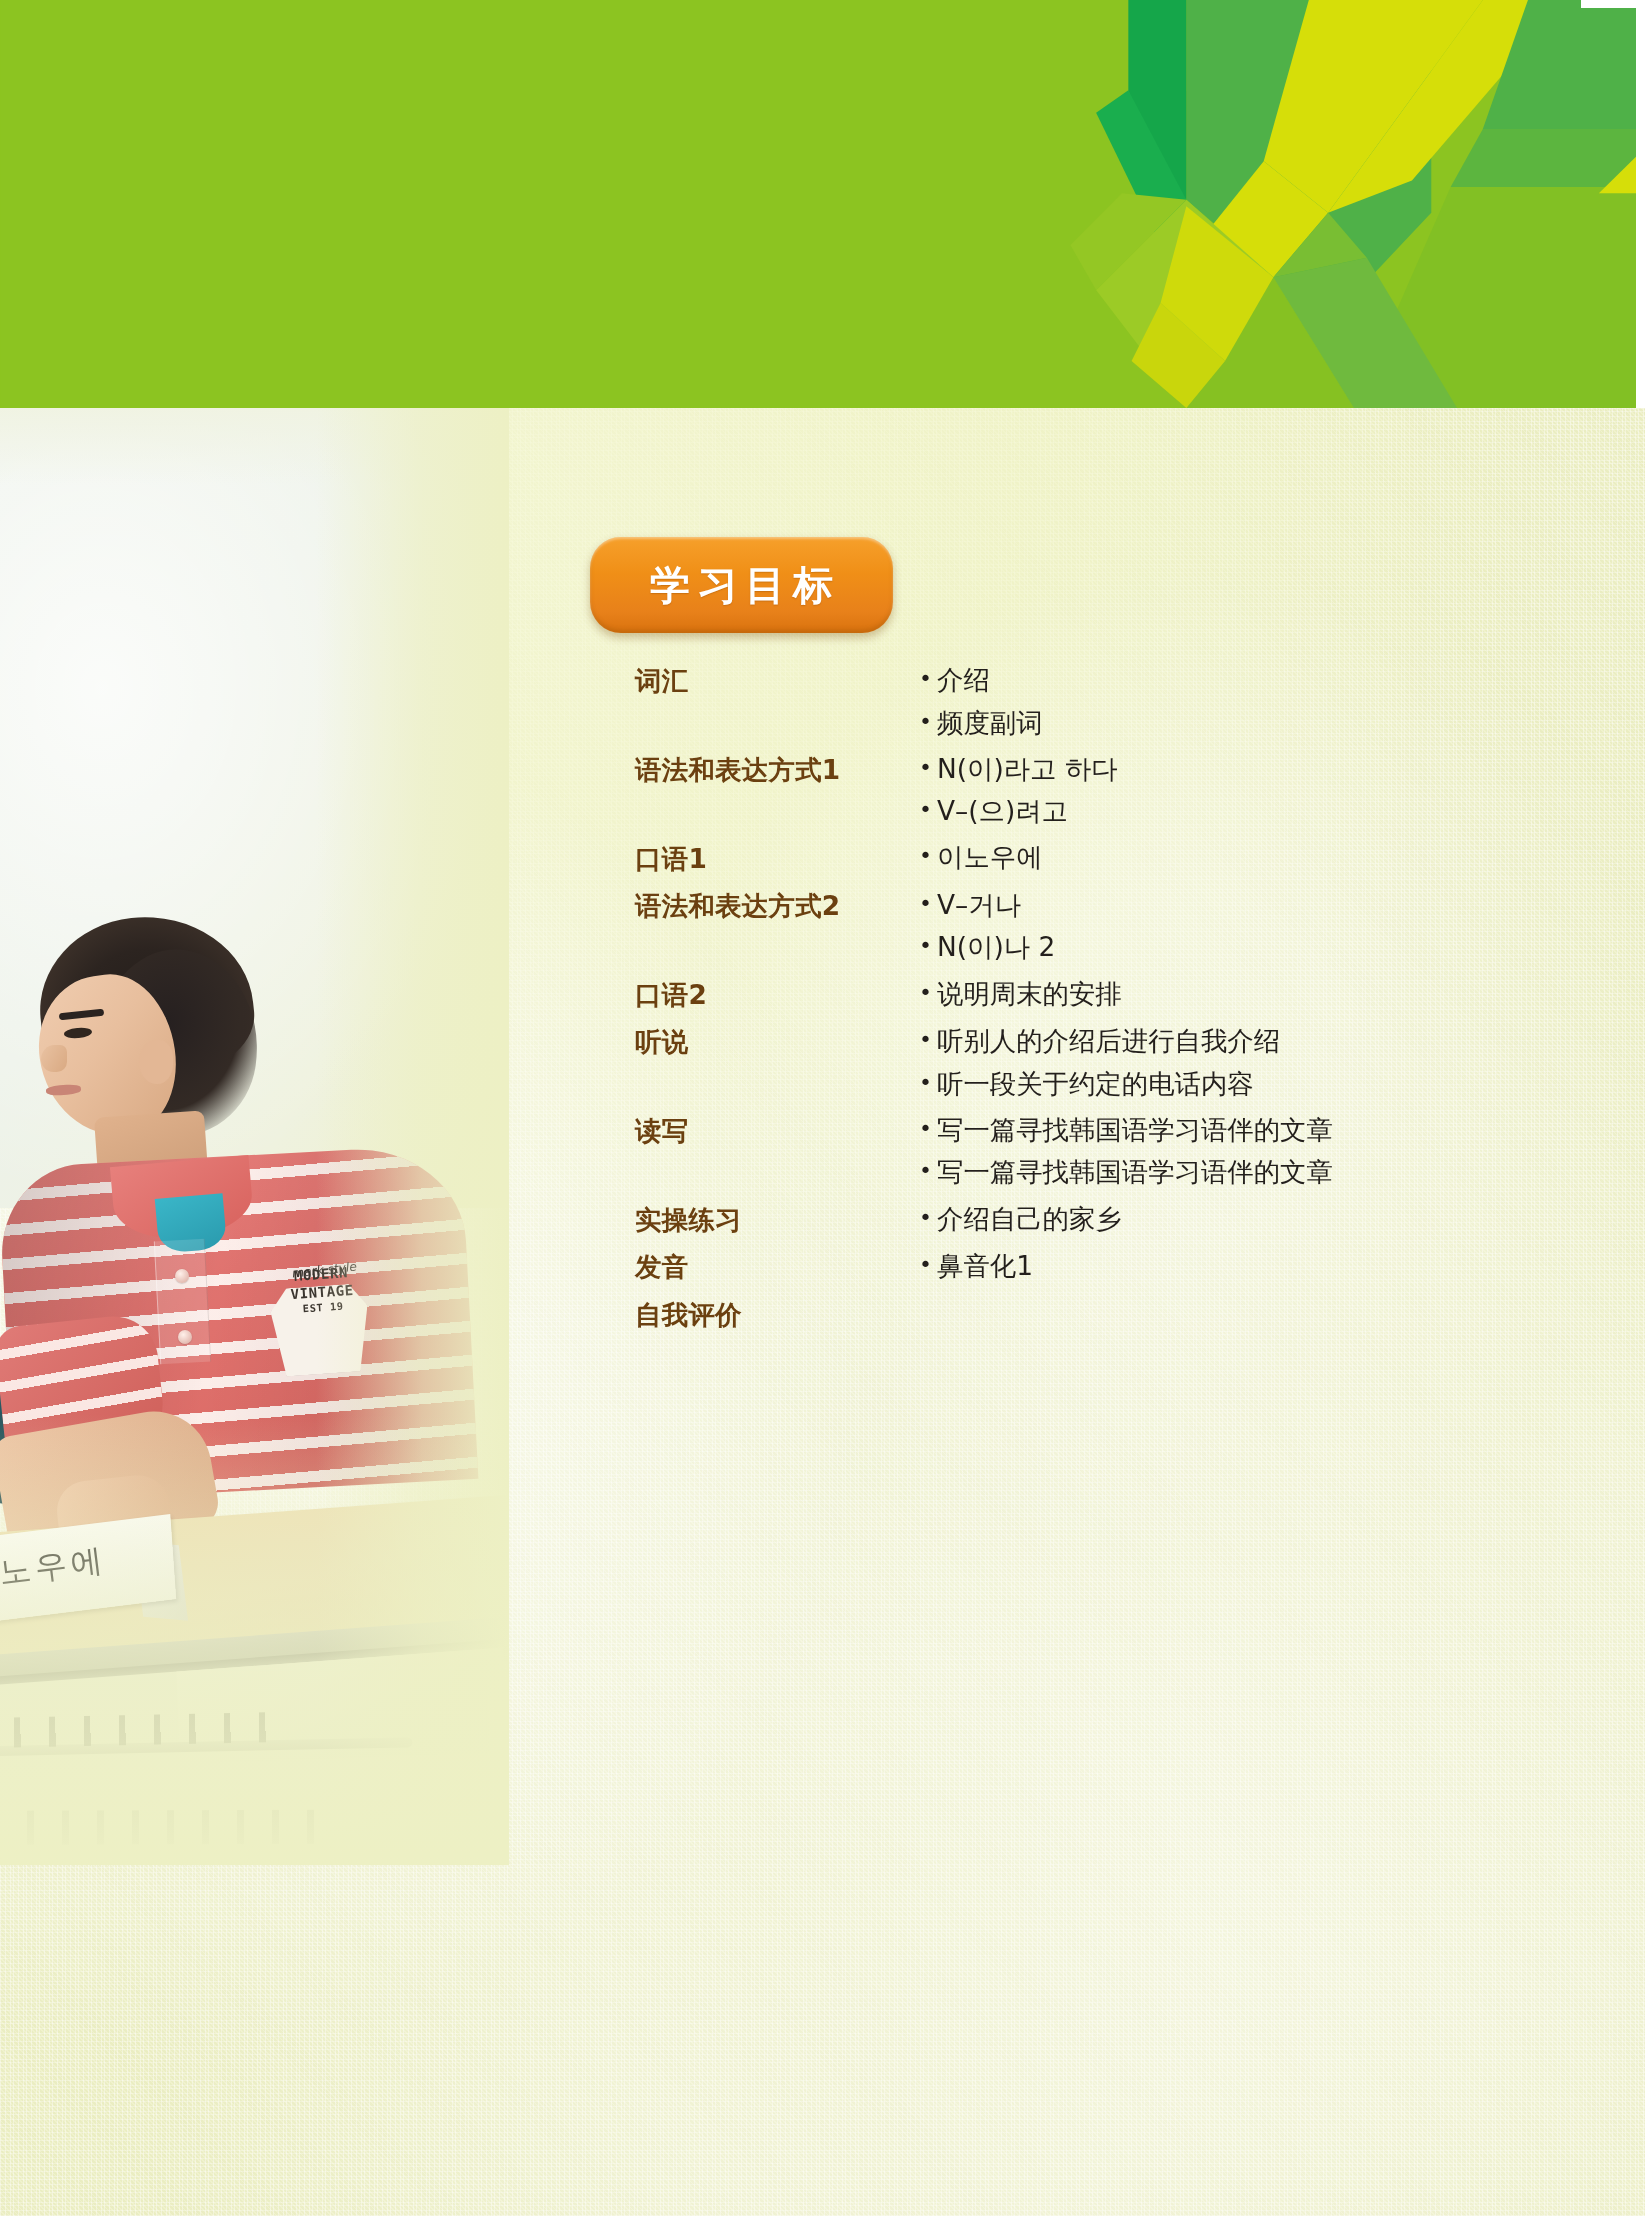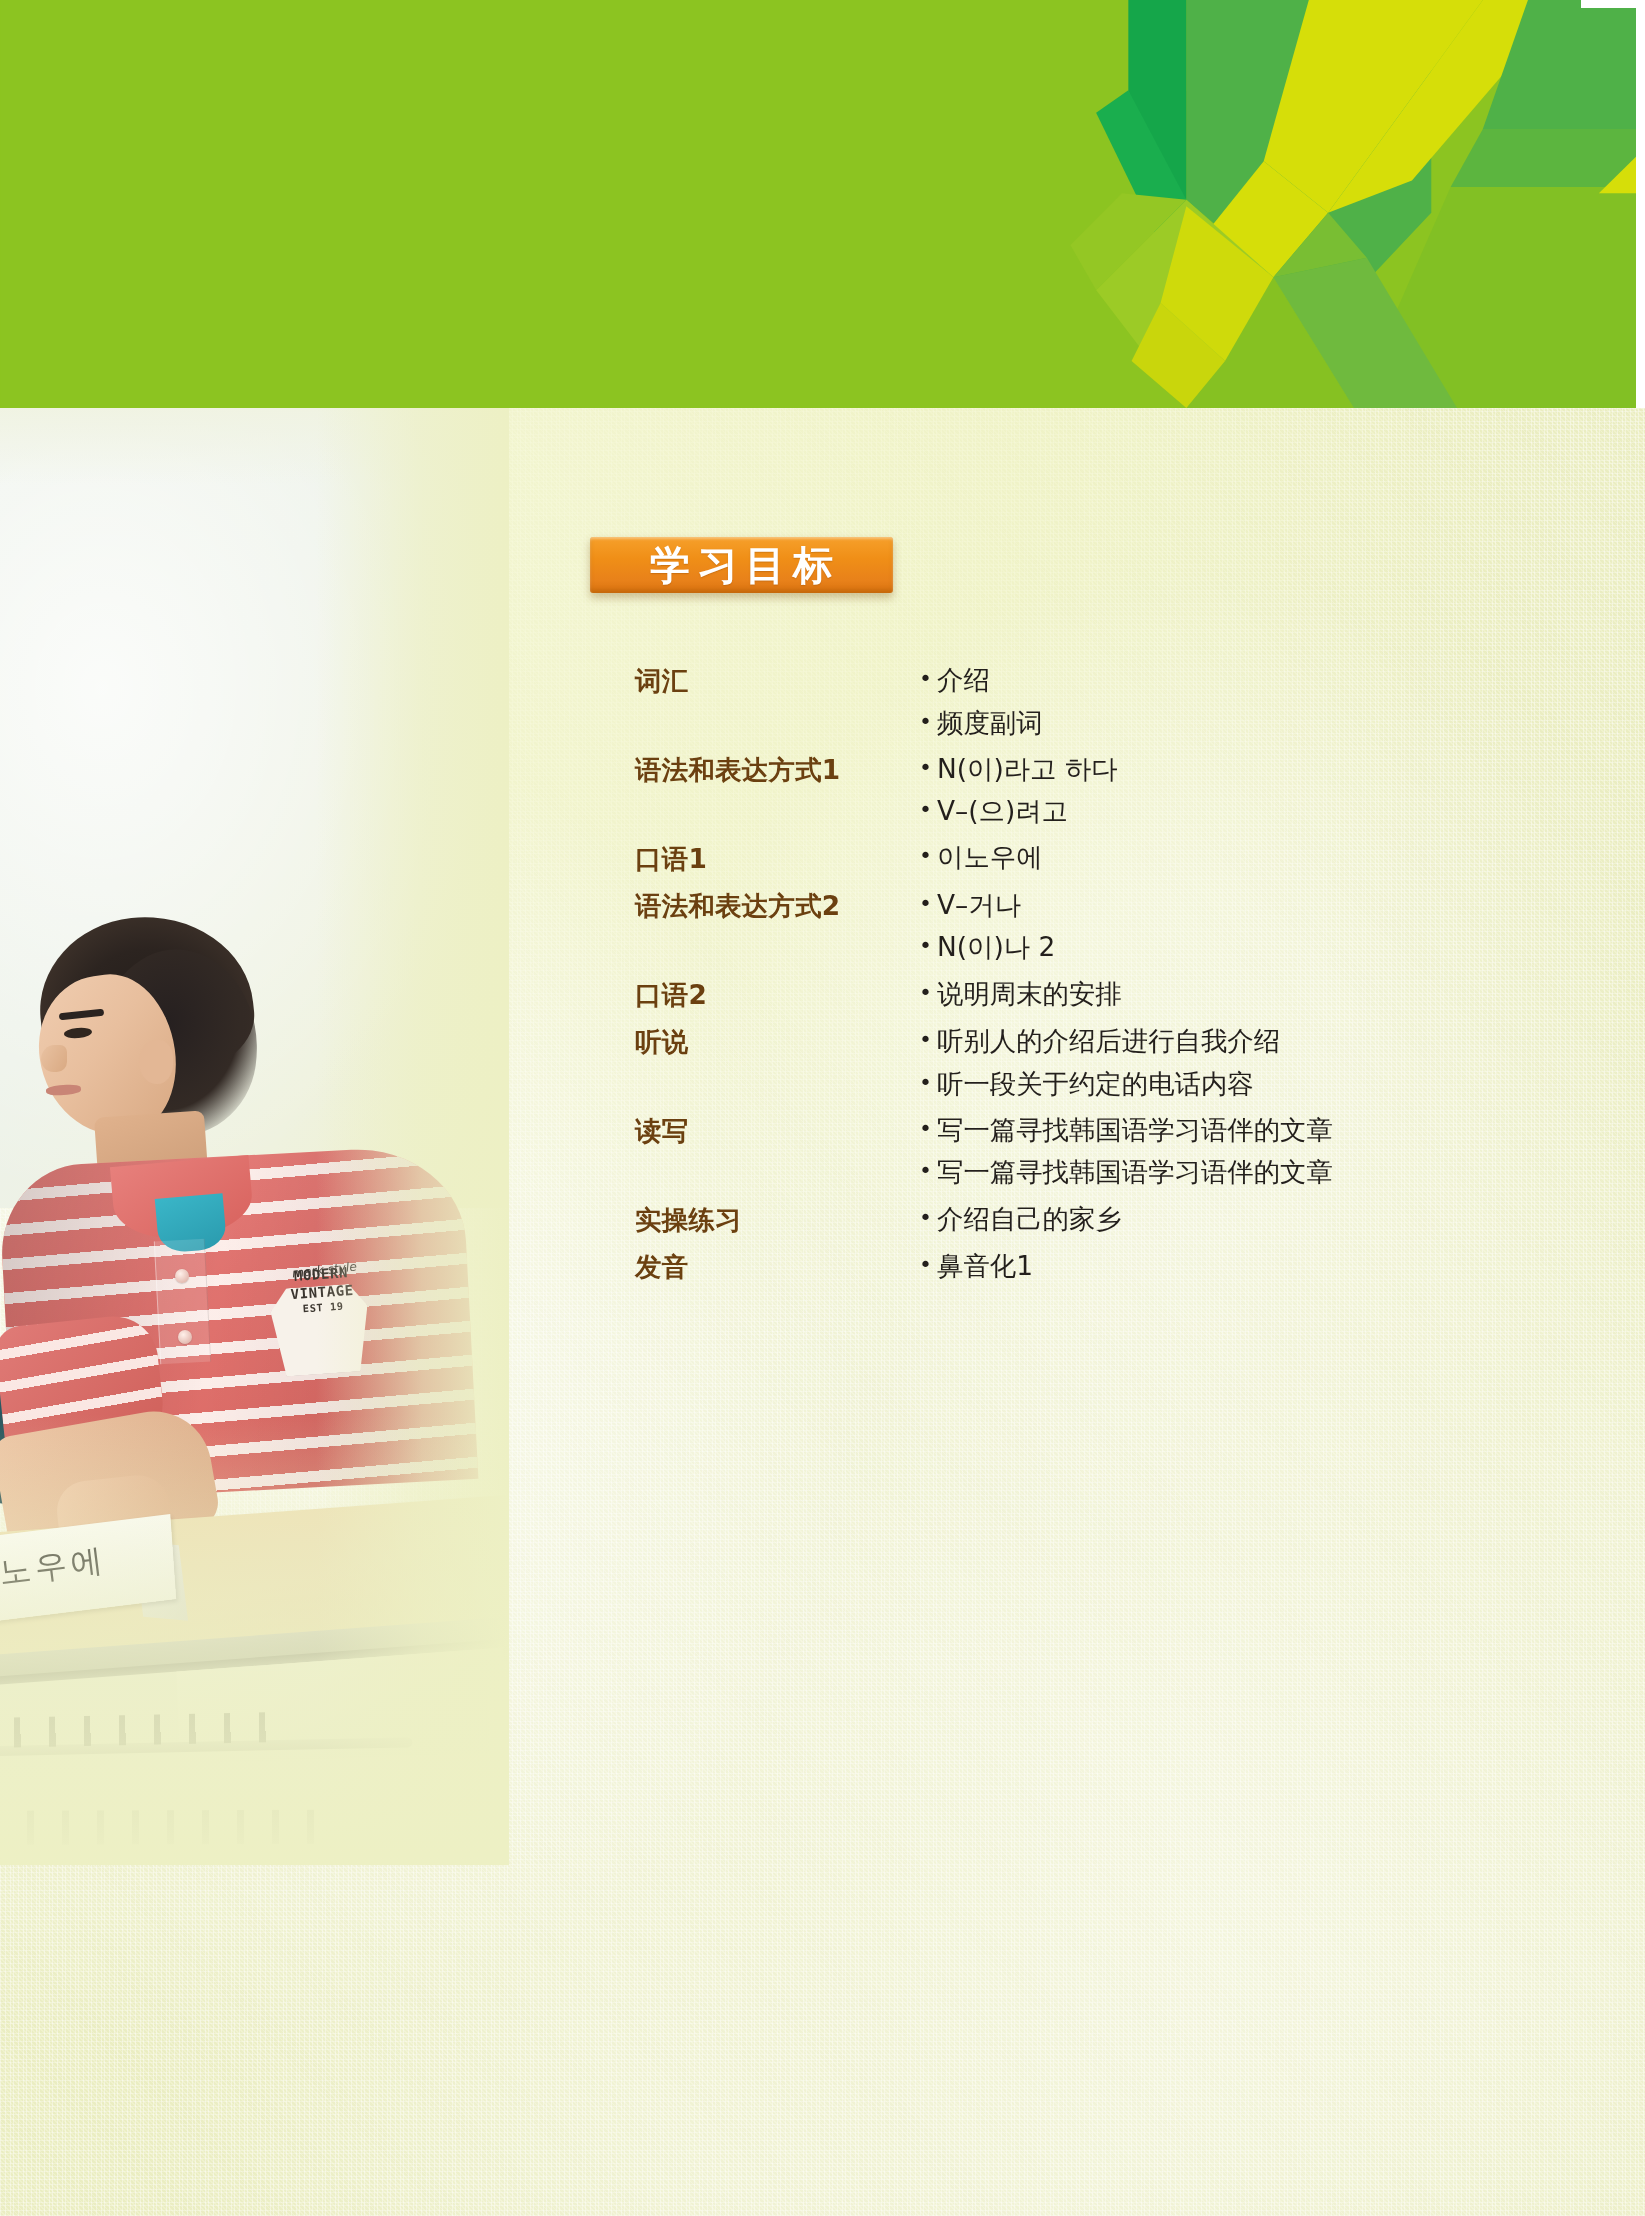--- a/index.html
+++ b/index.html
@@ -290,22 +290,22 @@
     background:linear-gradient(180deg, rgba(237,240,196,0) 0%, rgba(237,240,196,.72) 55%, rgba(237,240,196,1) 100%);
   }
   .photo-fade-t{
     position:absolute; left:0; top:0; width:509px; height:77px;
     background:linear-gradient(180deg, rgba(240,243,226,.95), rgba(240,243,226,0));
   }
 
   
   .title-badge{
     position:absolute; left:590px; top:537px;
-    width:303px; height:56px;
-    border-radius:3px;
+    width:303px; height:96px;
+    border-radius:31px;
     background:linear-gradient(180deg,#F6A02B 0%,#F08F17 38%,#E8811A 78%,#D9720E 100%);
     box-shadow:0 4.5px 8.4px rgba(120,70,0,.30), inset 0 1.9px 2.6px rgba(255,255,255,.38), inset 0 -3.2px 4.5px rgba(150,80,0,.30);
     display:flex; align-items:center; justify-content:center;
   }
   .title-badge span{
     color:#ffffff;
     font-size:40px;
     font-weight:bold;
     letter-spacing:7.7px;
     text-indent:7.7px;
@@ -547,16 +547,20 @@
       </div>
       <div class="goal-row">
         <div class="goal-label">发音</div>
         <div class="goal-items">
           <div class="goal-item">
             <span class="bullet">•</span>
             <span>鼻音化1</span>
           </div>
         </div>
       </div>
+      <div class="goal-row">
+        <div class="goal-label">自我评价</div>
+        <div class="goal-items"></div>
+      </div>
     </div>
 
 </div>
 
 
 </body></html>

